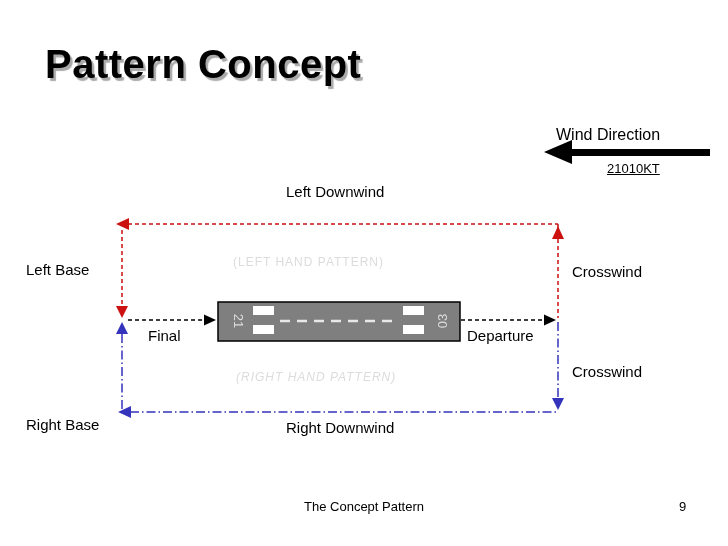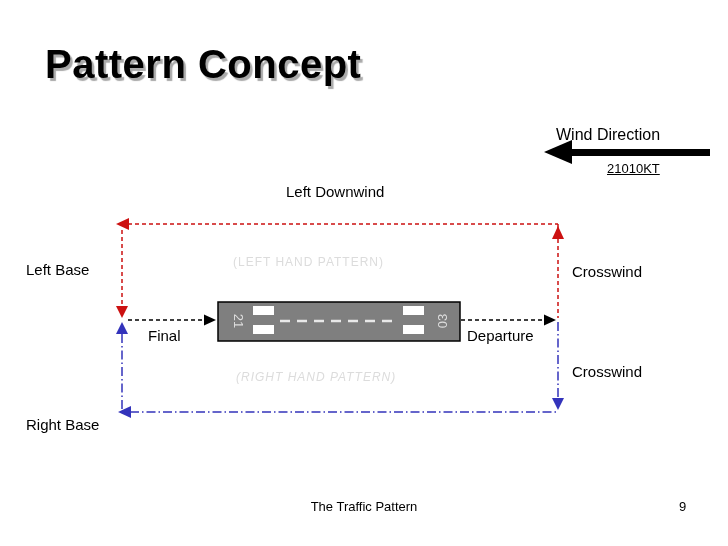--- a/index.html
+++ b/index.html
@@ -108,17 +108,18 @@
 
   <div class="abs label lbl-left-downwind">Left Downwind</div>
   <div class="abs label lbl-left-base">Left Base</div>
   <div class="abs watermark lbl-lhp">(LEFT HAND PATTERN)</div>
   <div class="abs label lbl-crosswind-up">Crosswind</div>
   <div class="abs label lbl-final">Final</div>
   <div class="abs label lbl-departure">Departure</div>
   <div class="abs watermark lbl-rhp">(RIGHT HAND PATTERN)</div>
   <div class="abs label lbl-crosswind-down">Crosswind</div>
   <div class="abs label lbl-right-base">Right Base</div>
+  <div class="abs label lbl-right-downwind">Right Downwind</div>
 
-  <div class="abs footer-title">The Traffic Pattern</div>
+  <div class="abs footer-title">The Concept Pattern</div>
   <div class="abs page-number">9</div>
 
 </div>
 
 </body></html>

